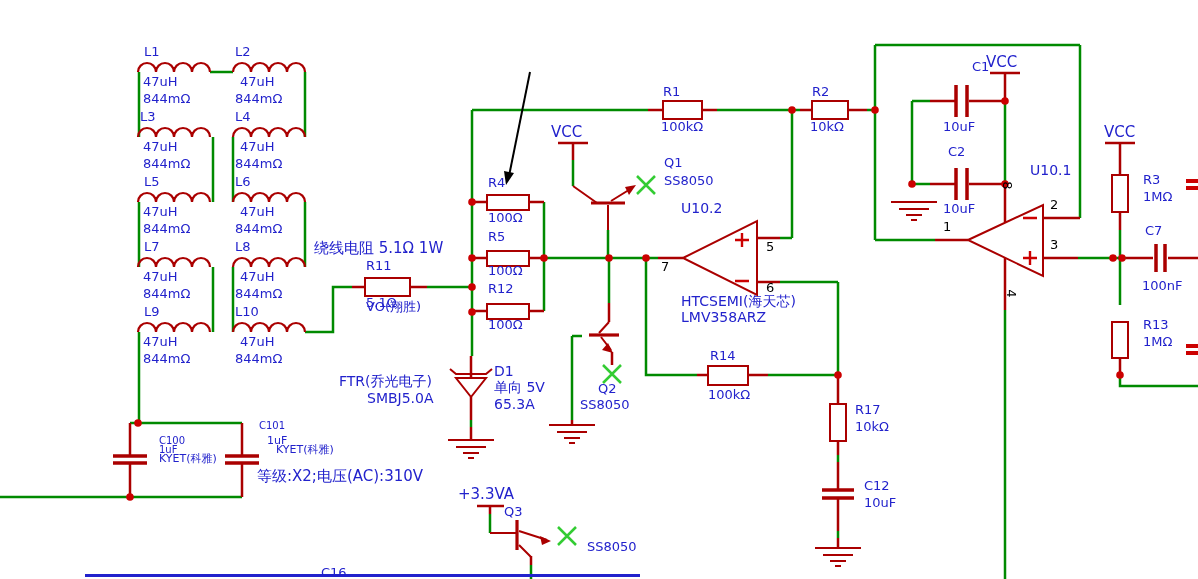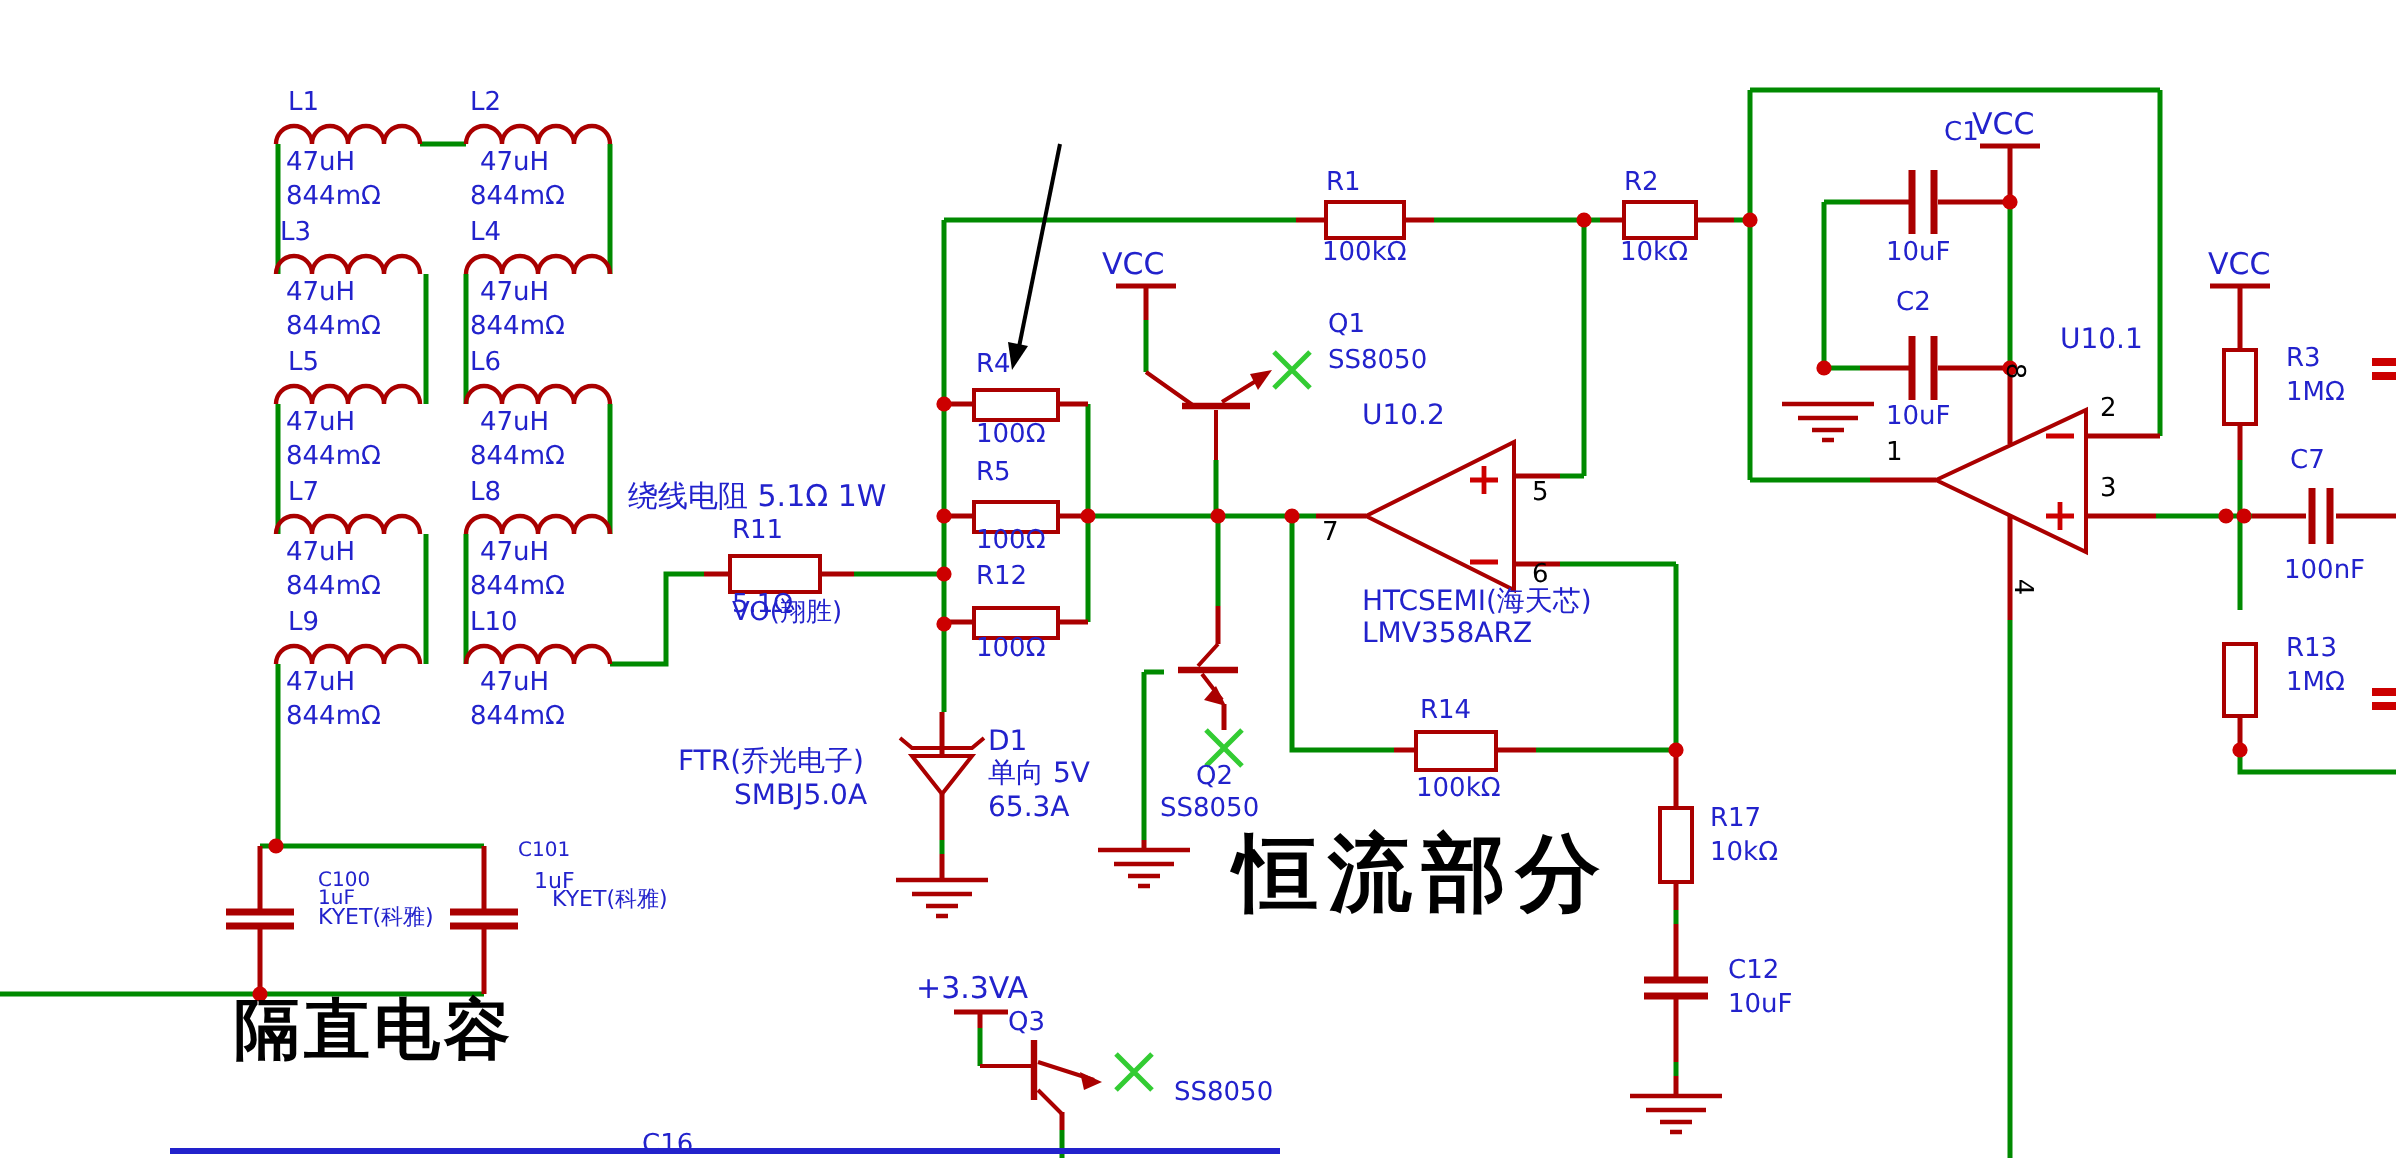--- a/index.html
+++ b/index.html
@@ -271,17 +271,16 @@
 <span class="lb pin" style="left:943px;top:220px">1</span>
 <span class="lb pin rot" style="left:1002px;top:178px">8</span>
 <span class="lb pin rot" style="left:1006px;top:286px">4</span>
 
 <span class="lb md" style="left:551px;top:124px">VCC</span>
 <span class="lb md" style="left:986px;top:54px">VCC</span>
 <span class="lb md" style="left:1104px;top:124px">VCC</span>
 <span class="lb md" style="left:458px;top:486px">+3.3VA</span>
 
 <span class="lb md" style="left:314px;top:240px">绕线电阻 5.1Ω  1W</span>
-
-<span class="title t-cc" style="left:617px;top:416px">恒流部分</span>
-<span class="title t-dc" style="left:117px;top:498px">隔直电容</span>
+<span class="lb md" style="left:257px;top:468px">等级:X2;电压(AC):310V</span>
+
 
 </div>
 
 </body></html>

